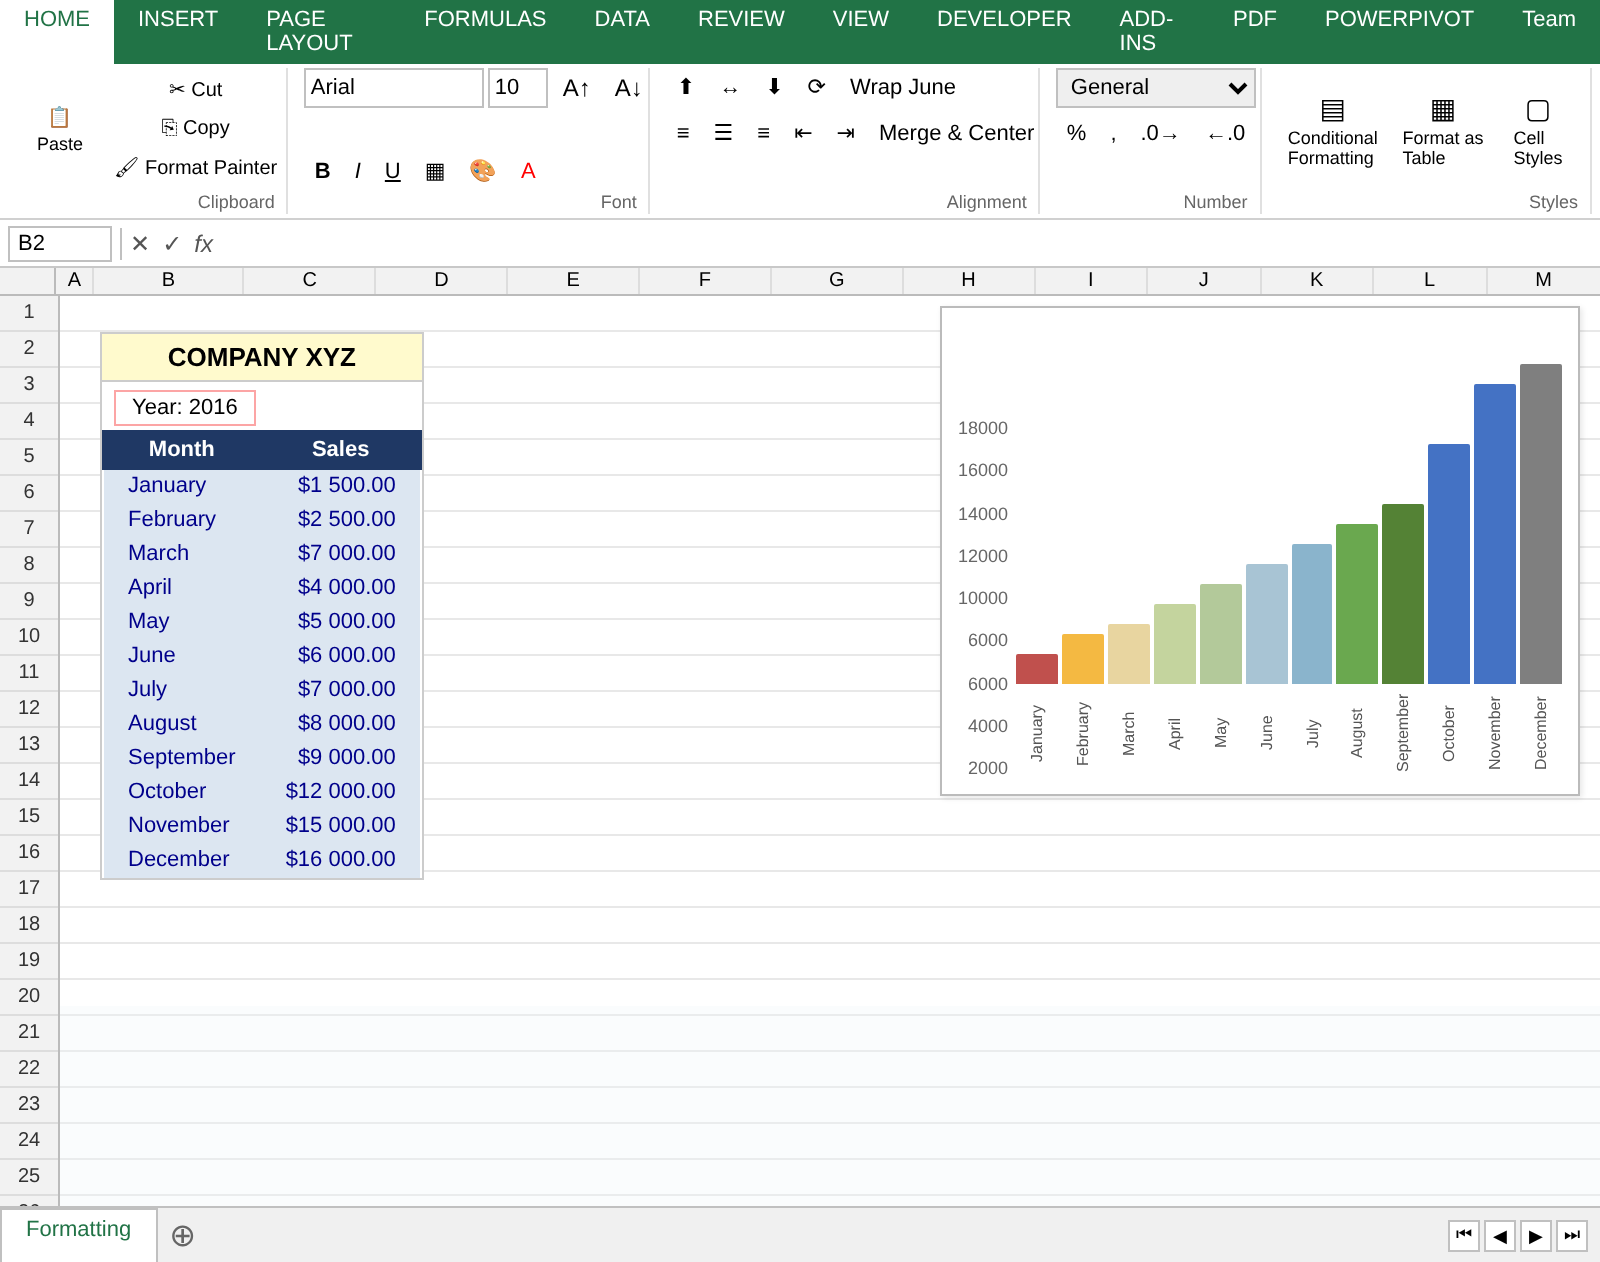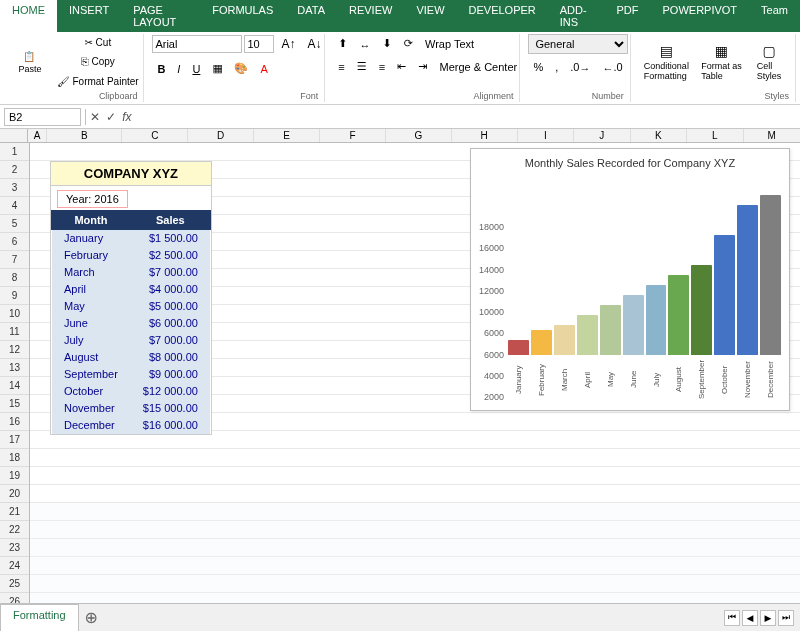--- a/index.html
+++ b/index.html
@@ -29,21 +29,21 @@
     .font-name { width: 90px; font-size: 11px; border: 1px solid #c0c0c0; padding: 2px; }
     .font-size { width: 30px; font-size: 11px; border: 1px solid #c0c0c0; padding: 2px; }
     select { border: 1px solid #c0c0c0; padding: 2px; font-size: 11px; }
 
     .bold { font-weight: bold; }
     .italic { font-style: italic; }
     .underline { text-decoration: underline; }
 
     
     .formula-bar { display: flex; align-items: center; background: #fff; border-bottom: 1px solid #c8c8c8; padding: 2px 4px; gap: 4px; height: 24px; }
-    .cell-ref { width: 77px; border: 1px solid #c0c0c0; padding: 2px 4px; font-size: 11px; }
+    .cell-ref { width: 52px; border: 1px solid #c0c0c0; padding: 2px 4px; font-size: 11px; }
     .formula-divider { width: 1px; background: #c0c0c0; height: 16px; }
     .formula-icons { display: flex; gap: 6px; font-size: 12px; color: #555; }
     .formula-input { flex: 1; border: none; outline: none; font-size: 12px; padding: 2px; }
 
     
     .app-container { display: flex; flex-direction: column; height: 631px; width: 800px; background: #fff; }
     .sheet-tab { padding: 4px 12px; border: 1px solid #c0c0c0; background: #fff; font-size: 11px; cursor: pointer; border-bottom: none; color: #217346; font-weight: 500; }
     .tab-add { background: none; border: none; font-size: 16px; cursor: pointer; color: #666; padding: 0 6px; }
     .ss-rh { height: 18px; font-size: 10px; text-align: center; border-bottom: 1px solid #ddd; line-height: 18px; color: #333; padding: 0 2px; }
     .data-table { border-collapse: collapse; font-size: 11px; }
@@ -96,21 +96,21 @@
           <div class="rb-btn" style="font-size:10px">✂ Cut</div>
           <div class="rb-btn" style="font-size:10px">⎘ Copy</div>
           <div class="rb-btn" style="font-size:10px">🖌 Format Painter</div>
         </div>
       </div>
       <div class="ribbon-group-label">Clipboard</div>
     </div>
 
     <div class="ribbon-group">
       <div class="ribbon-group-controls" style="flex-direction:column; align-items:flex-start;">
-        <div style="display:flex; gap:2px; align-items:center; margin-bottom:3px;">
+        <div style="display:flex; gap:2px; margin-bottom:20px;">
           <input class="font-name" type="text" value="Arial" style="">
           <input class="font-size" type="text" value="10" style="">
           <span class="rb-btn" style="font-size:12px;">A↑</span>
           <span class="rb-btn" style="font-size:12px;">A↓</span>
         </div>
         <div style="display:flex; gap:2px; align-items:center;">
           <div class="rb-btn bold">B</div>
           <div class="rb-btn italic">I</div>
           <div class="rb-btn underline">U</div>
           <div class="rb-btn">▦</div>
@@ -122,21 +122,21 @@
     </div>
 
     <div class="ribbon-group">
       <div class="ribbon-group-controls" style="flex-direction:column; align-items:flex-start;">
         <div style="display:flex; gap:2px; margin-bottom:2px;">
           <div class="rb-btn">⬆</div>
           <div class="rb-btn">↔</div>
           <div class="rb-btn">⬇</div>
           <div class="rb-btn">⟳</div>
           <div class="rb-btn">
-            <span>Wrap Text</span>
+            <span>Wrap June</span>
           </div>
         </div>
         <div style="display:flex; gap:2px;">
           <div class="rb-btn">≡</div>
           <div class="rb-btn">☰</div>
           <div class="rb-btn">≡</div>
           <div class="rb-btn">⇤</div>
           <div class="rb-btn">⇥</div>
           <div class="rb-btn">
             <span>Merge &amp; Center</span>
@@ -310,21 +310,20 @@
                 </tr>
                 <tr>
                   <td style="color:#00008b; padding: 2px 12px;">December</td>
                   <td style="color:#00008b; padding:2px 12px; text-align:right;">$16 000.00</td>
                 </tr>
               </tbody>
           </table>
         </div>
 
         <div class="chart-wrap">
-          <div class="chart-title">Monthly Sales Recorded for Company XYZ</div>
           <div class="chart-inner">
 
             <div class="chart-y">
               <span>18000</span>
               <span>16000</span>
               <span>14000</span>
               <span>12000</span>
               <span>10000</span>
               <span>6000</span>
               <span>6000</span>

